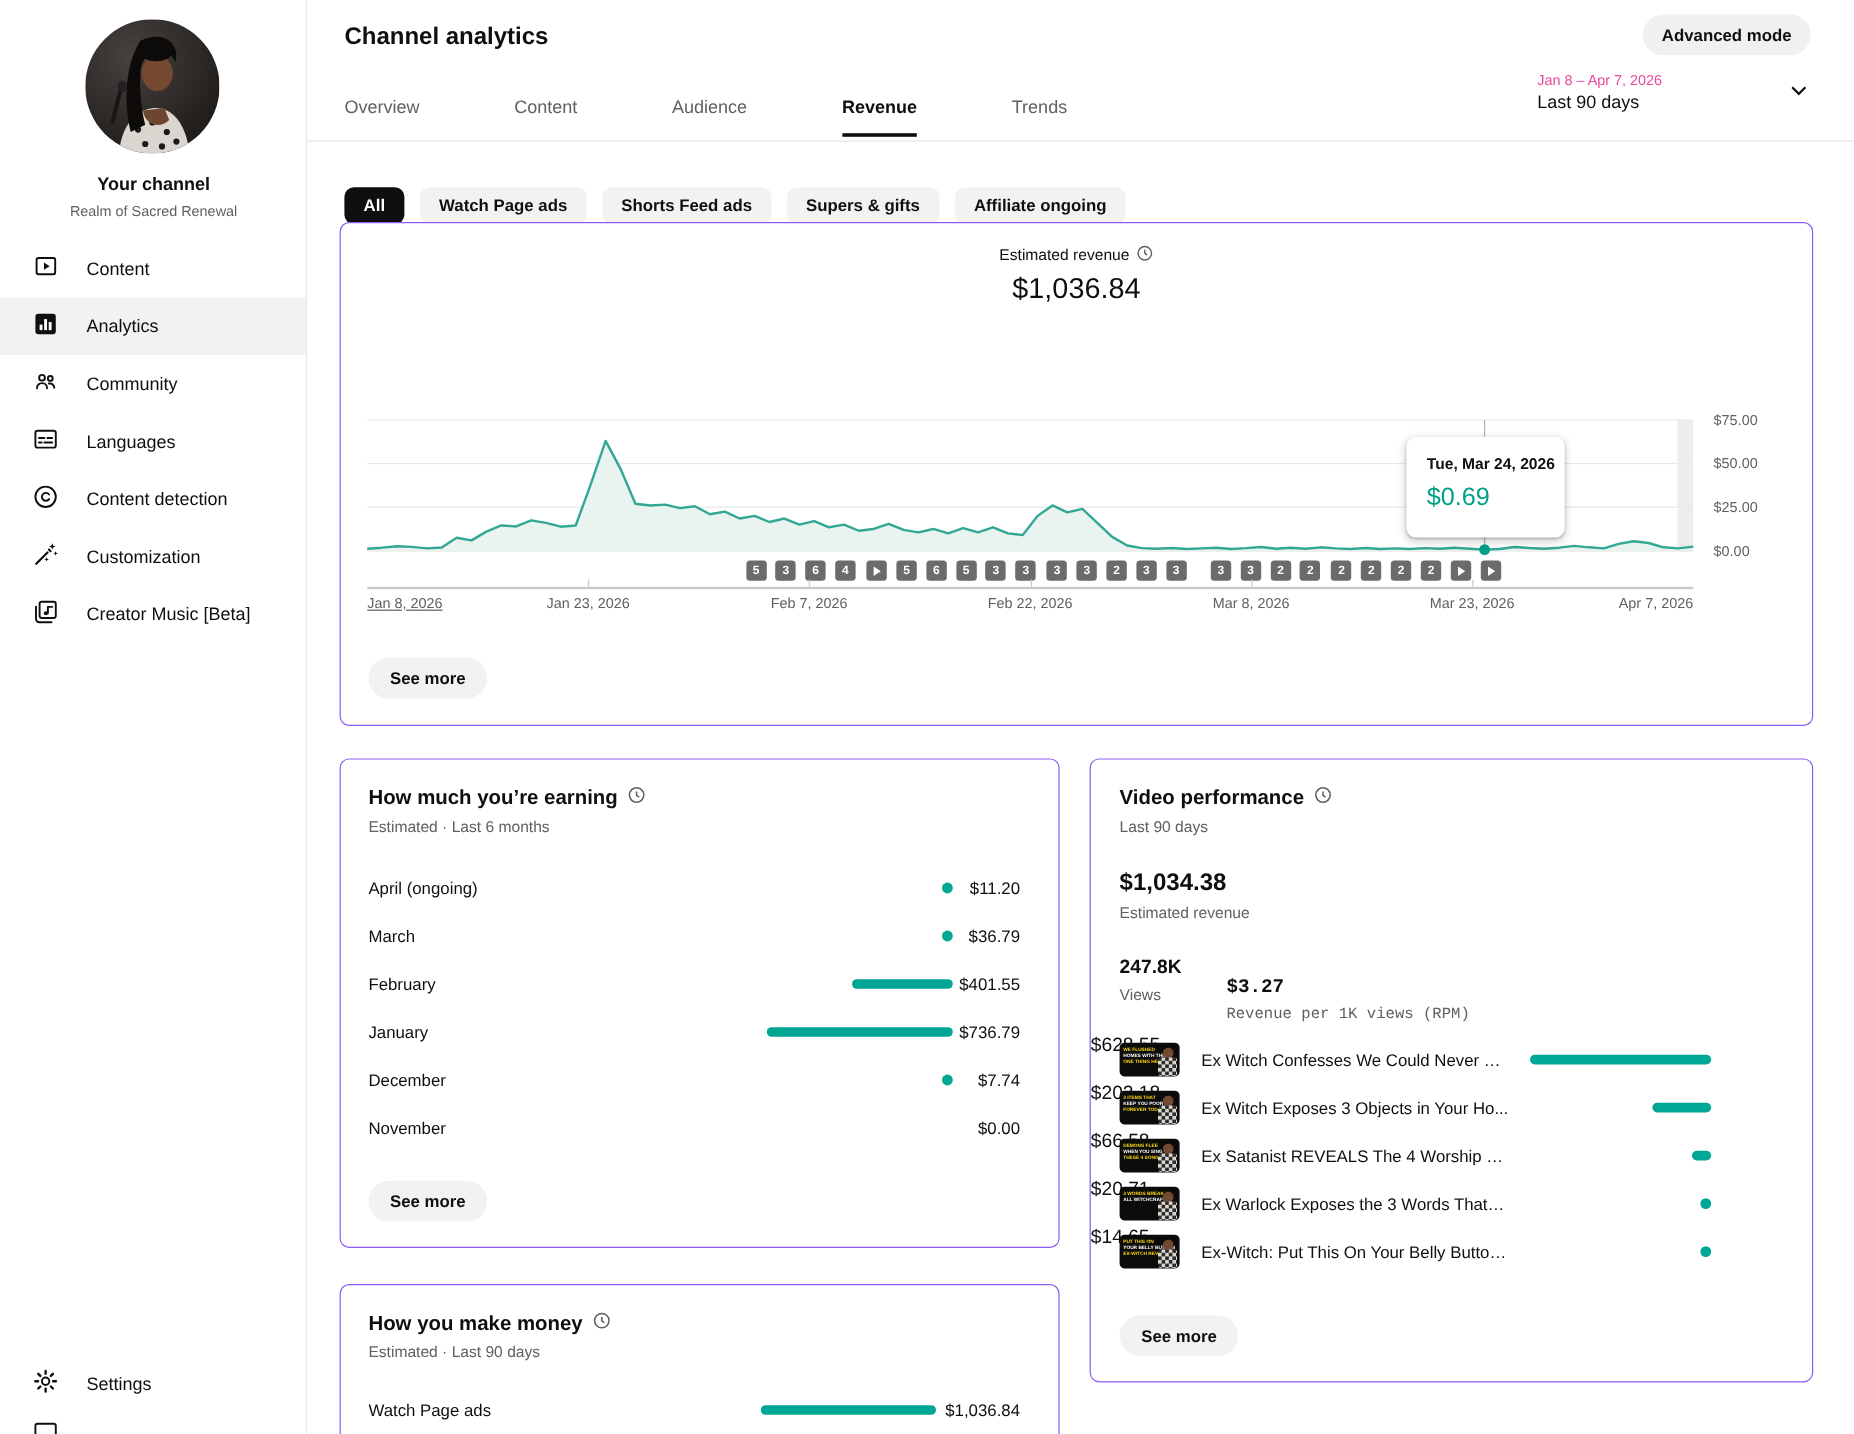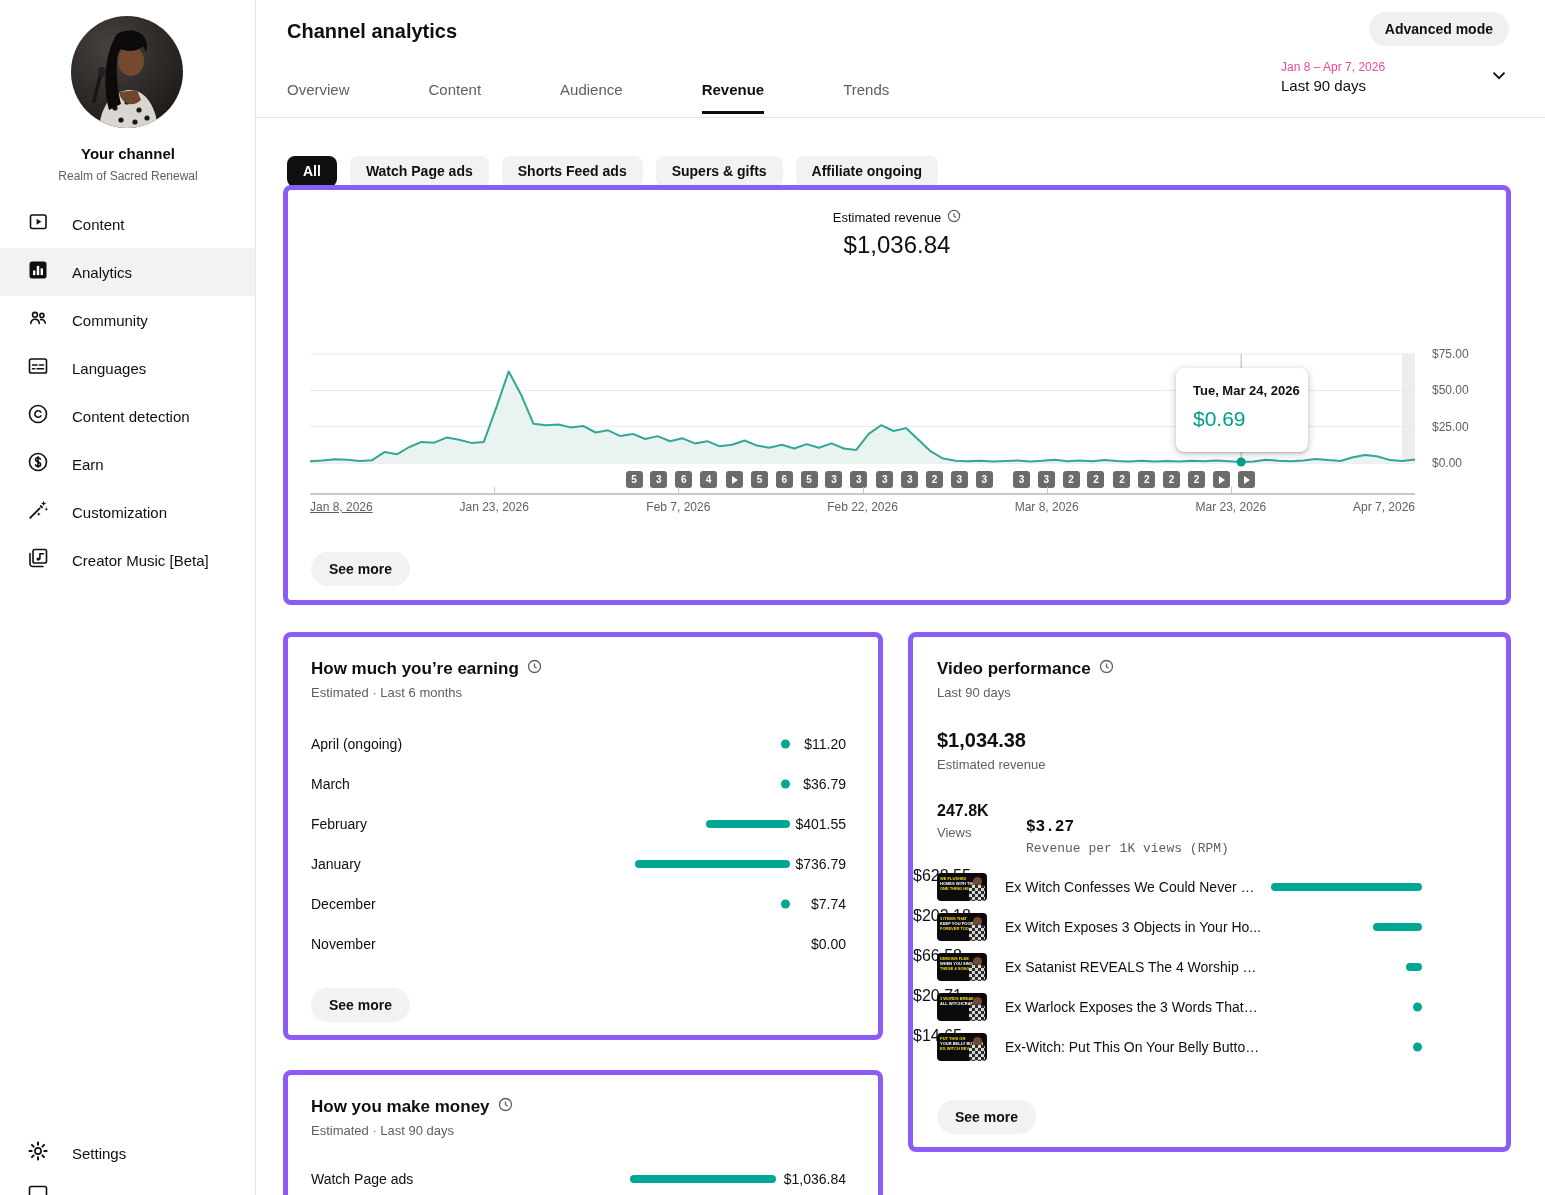--- a/index.html
+++ b/index.html
@@ -32,21 +32,21 @@
   #date-range { font-size:12px; color:#ec4899; }
   #date-preset { font-size:15px; color:#0f0f0f; margin-top:3px; }
 
   
   #chips { position:absolute; left:287px; top:136px; display:flex;margin-top:20px; }
   .chip { height:31px; line-height:31px; padding:0 16px; border-radius:8px; background:#f2f2f2; font-size:14px; font-weight:700;
     margin-right:13px; cursor:pointer; white-space:nowrap; }
   .chip.selected { background:#0f0f0f; color:#fff; }
 
   
-  .card { position:absolute; background:#fff; border:5px solid #8b5cf6; border-radius:8px; }
+  .card { position:absolute; background:#fff; border:1px solid #8b5cf6; border-radius:8px; }
   #chart-card   { left:283px; top:185px;  width:1228px; height:420px; }
   #earn-card    { left:283px; top:632px;  width:600px;  height:408px; }
   #video-card   { left:908px; top:632px;  width:603px;  height:520px; }
   #money-card   { left:283px; top:1070px; width:600px;  height:170px; }
 
   .card-title { font-size:17px; font-weight:700; display:inline-flex; gap:8px; }
   .card-sub { font-size:13px; color:#606060; margin-top:6px; }
 
   .see-more { height:34px; padding:0 18px; border:none; border-radius:18px; background:#f2f2f2; color:#0f0f0f;
     font-size:14px; font-weight:700; font-family:inherit; cursor:pointer; }
@@ -168,29 +168,20 @@
         <span class="lbl">Languages</span>
       </div>
       <div class="nav-item">
         <span><svg viewBox="0 0 24 24" width="24" height="24">
             <g stroke="#0f0f0f" stroke-width="1.6" fill="none" stroke-linecap="round" stroke-linejoin="round">
               <circle cx="12" cy="12" r="8.5"></circle>
               <path d="M14.9 10.1a3.3 3.3 0 1 0 0 3.8"></path>
             </g>
           </svg></span>
         <span class="lbl">Content detection</span>
-      </div>
-      <div class="nav-item">
-        <span><svg viewBox="0 0 24 24" width="24" height="24">
-            <g stroke="#0f0f0f" stroke-width="1.6" fill="none" stroke-linecap="round" stroke-linejoin="round">
-              <circle cx="12" cy="12" r="8.5"></circle>
-              <path d="M12 6.8v10.4M14.4 9.1c-.5-.9-1.4-1.4-2.4-1.4-1.4 0-2.5.9-2.5 2.1 0 1.3 1.1 1.8 2.5 2.2 1.5.4 2.6 1 2.6 2.3 0 1.2-1.2 2.1-2.6 2.1-1.1 0-2.1-.6-2.5-1.5"></path>
-            </g>
-          </svg></span>
-        <span class="lbl">Earn</span>
       </div>
       <div class="nav-item">
         <span><svg viewBox="0 0 24 24" width="24" height="24">
             <g stroke="#0f0f0f" stroke-width="1.6" fill="none" stroke-linecap="round" stroke-linejoin="round">
               <path d="M4.2 19.8l9.4-9.4" stroke-width="1.8"></path>
               <path d="M14.8 8l1.3 1.3" stroke-width="1.8"></path>
               <path d="M17.6 2.8l.75 1.85 1.85.75-1.85.75-.75 1.85-.75-1.85-1.85-.75 1.85-.75z" fill="#0f0f0f" stroke="none"></path>
               <path d="M20.3 9.3l.55 1.35 1.35.55-1.35.55-.55 1.35-.55-1.35-1.35-.55 1.35-.55z" fill="#0f0f0f" stroke="none"></path>
               <path d="M12.8 14.2l.55 1.35 1.35.55-1.35.55-.55 1.35-.55-1.35-1.35-.55 1.35-.55z" fill="#0f0f0f" stroke="none"></path>
             </g>

